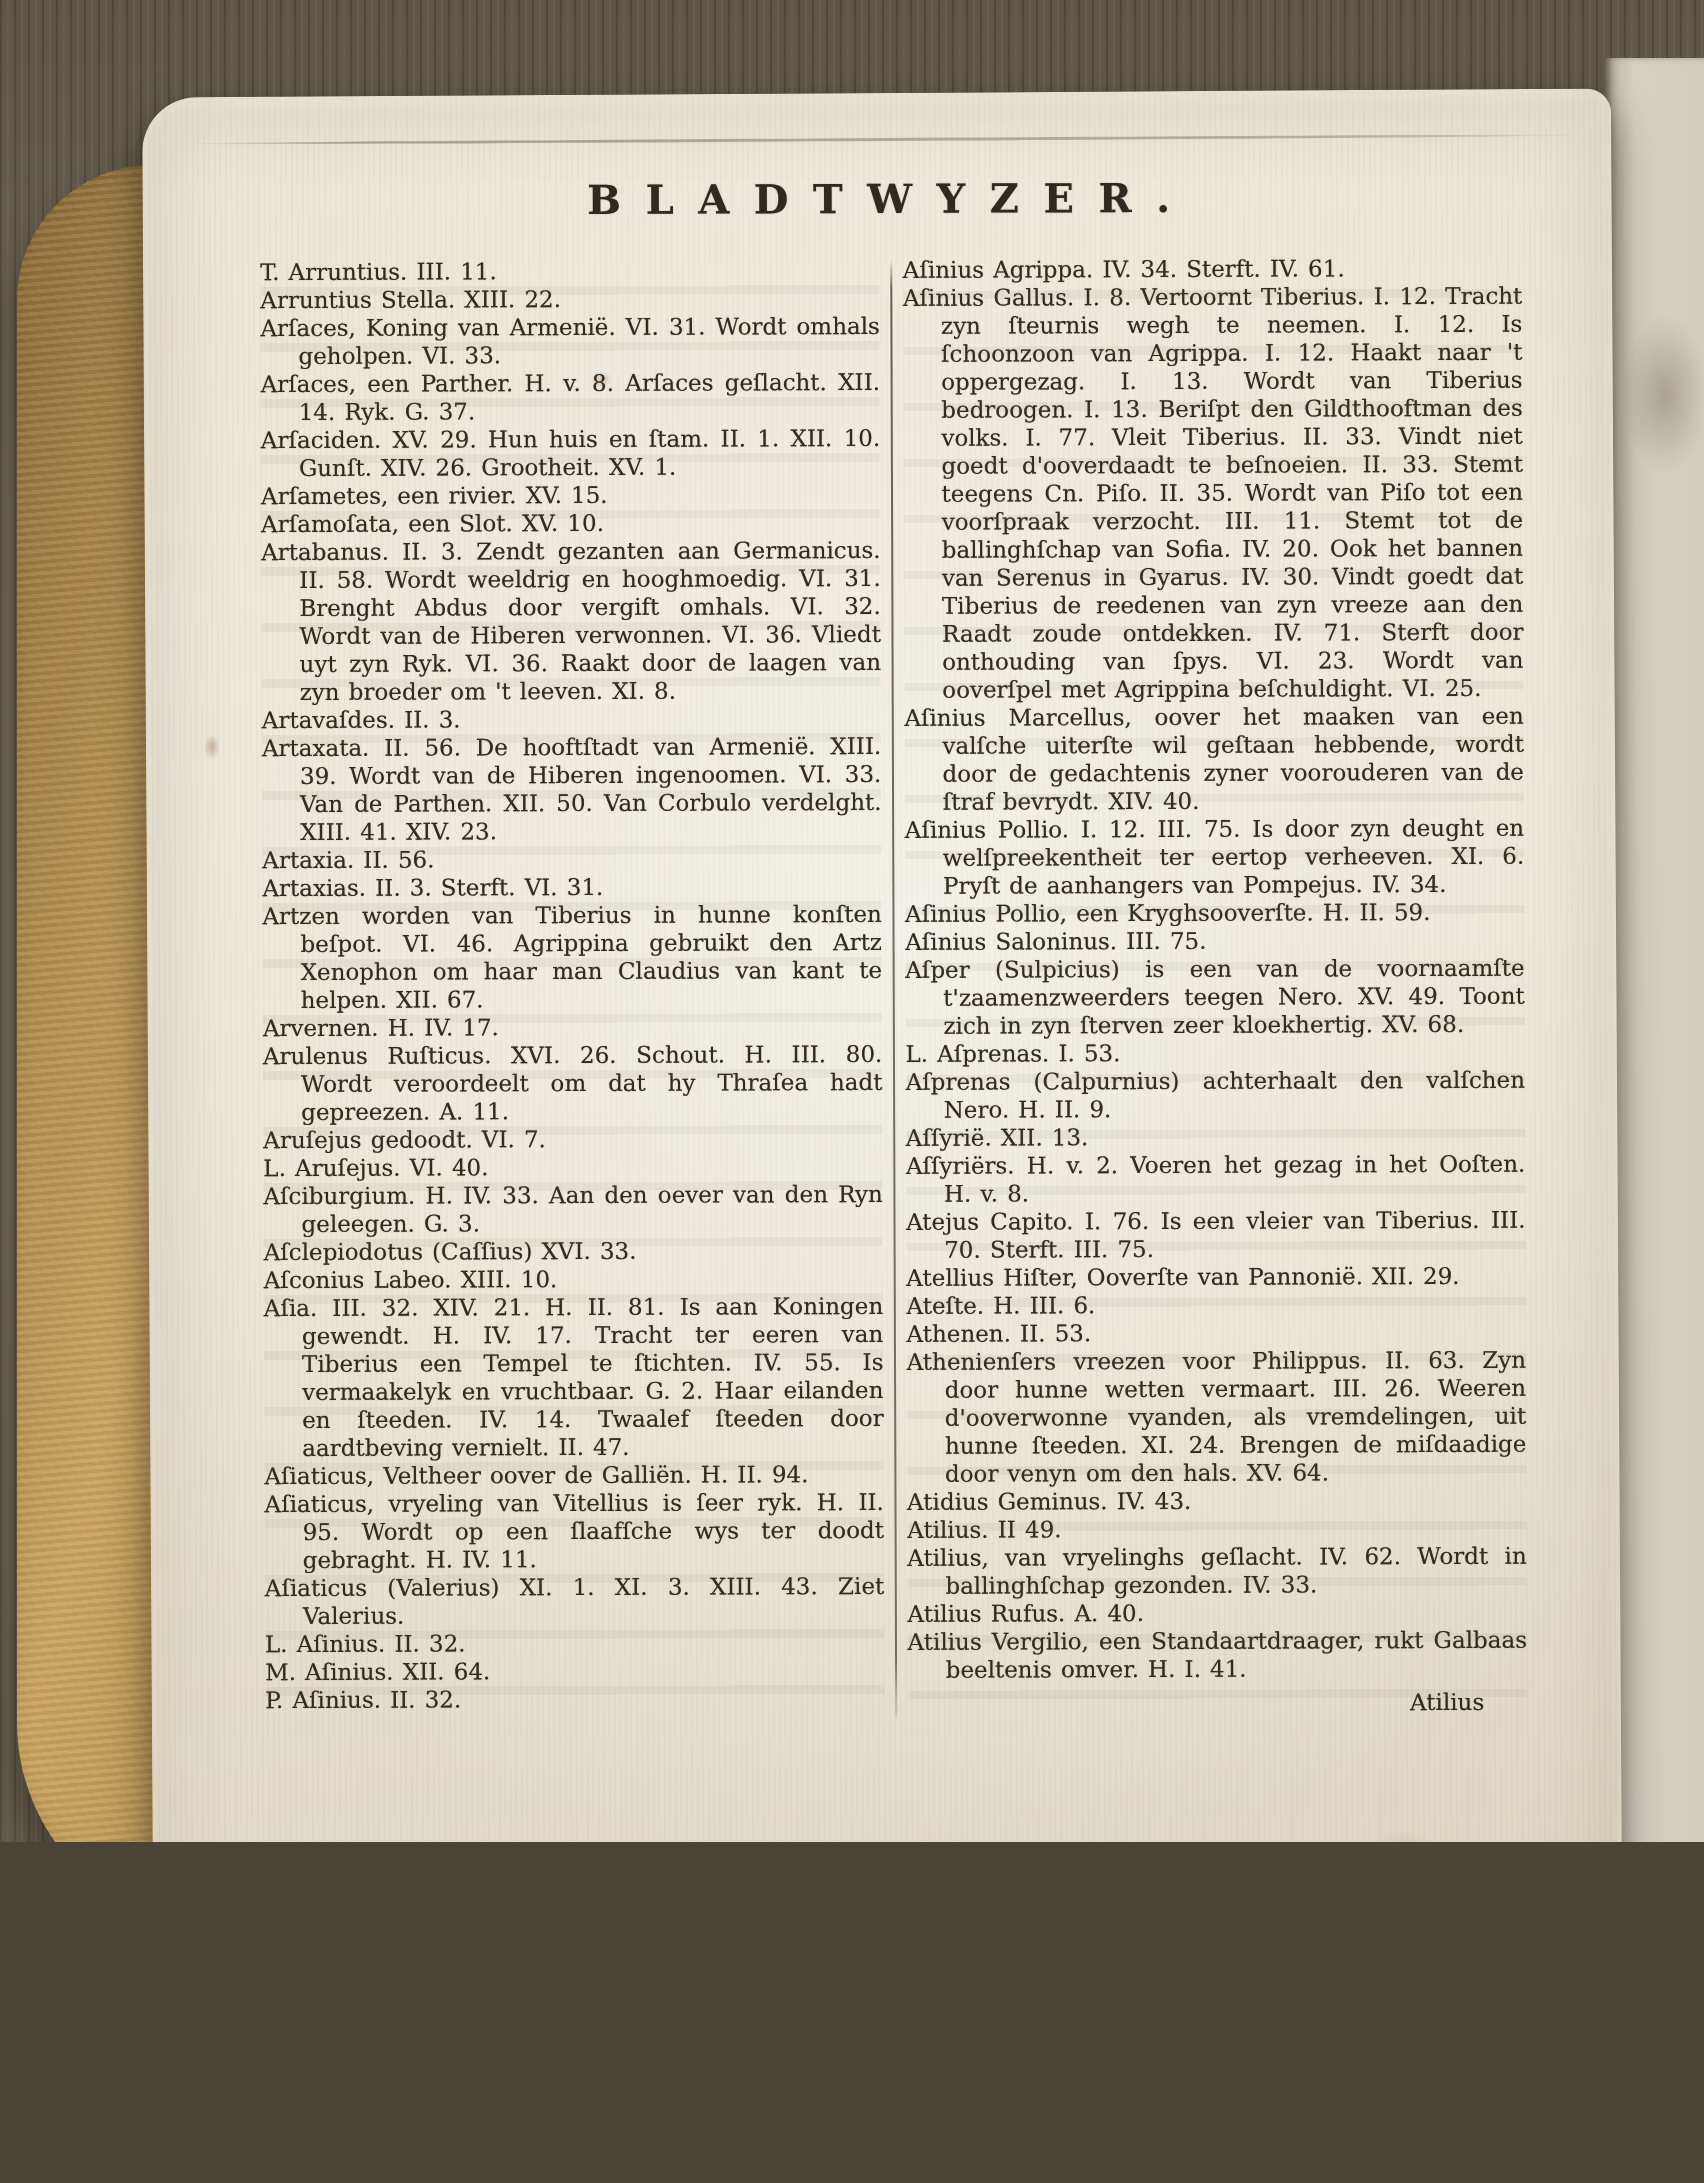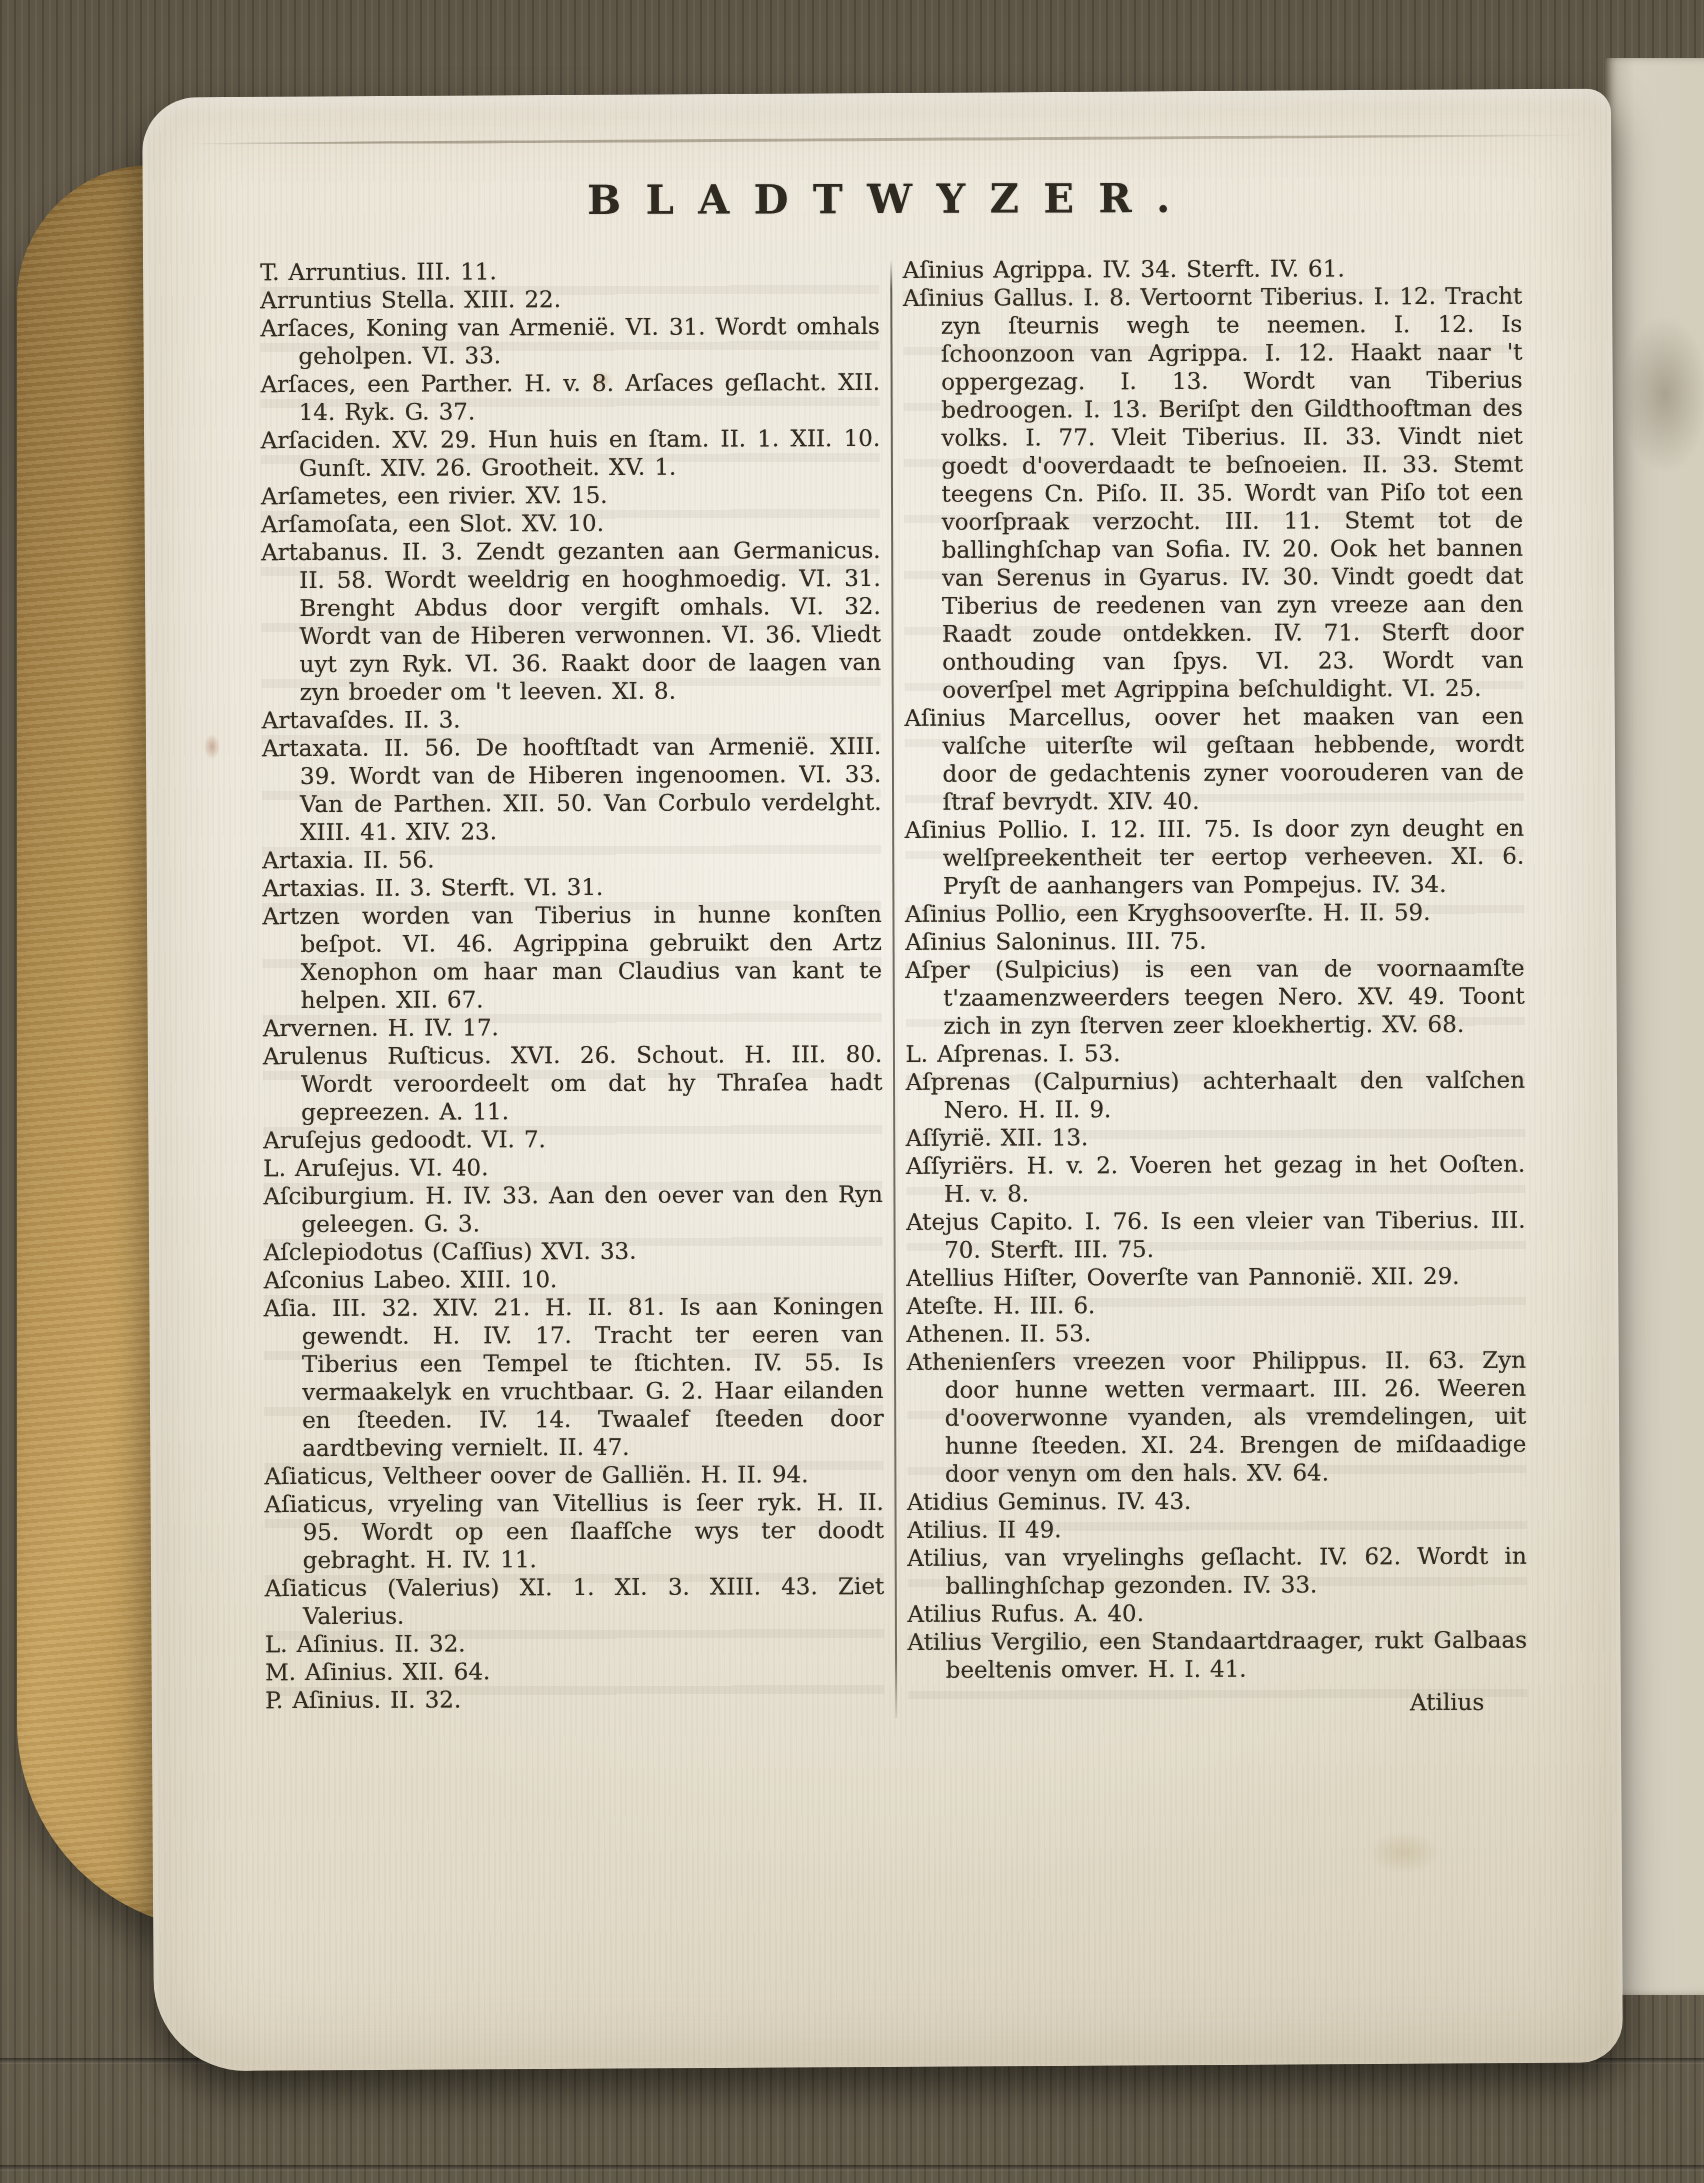--- a/index.html
+++ b/index.html
@@ -1,18 +1,18 @@
 <!DOCTYPE html>
 <html style="font-size:9.8px"><head>
 <meta charset="utf-8">
 <style>
   html,body{margin:0;padding:0;background:#4a4437;}
   .scene{
     position:relative;
-    width:1705px;height:2183px;
+    width:1705px;height:1842px;
     overflow:hidden;
     font-family:"DejaVu Serif","Liberation Serif",serif;
   }
   
   .wood{
     position:absolute;inset:0;
     background:
       repeating-linear-gradient(90deg,
         rgba(0,0,0,0.16) 0 2.5px, rgba(0,0,0,0) 2.5px 6.7px,
         rgba(255,255,255,0.05) 6.7px 8.6px, rgba(0,0,0,0) 8.6px 14px),

